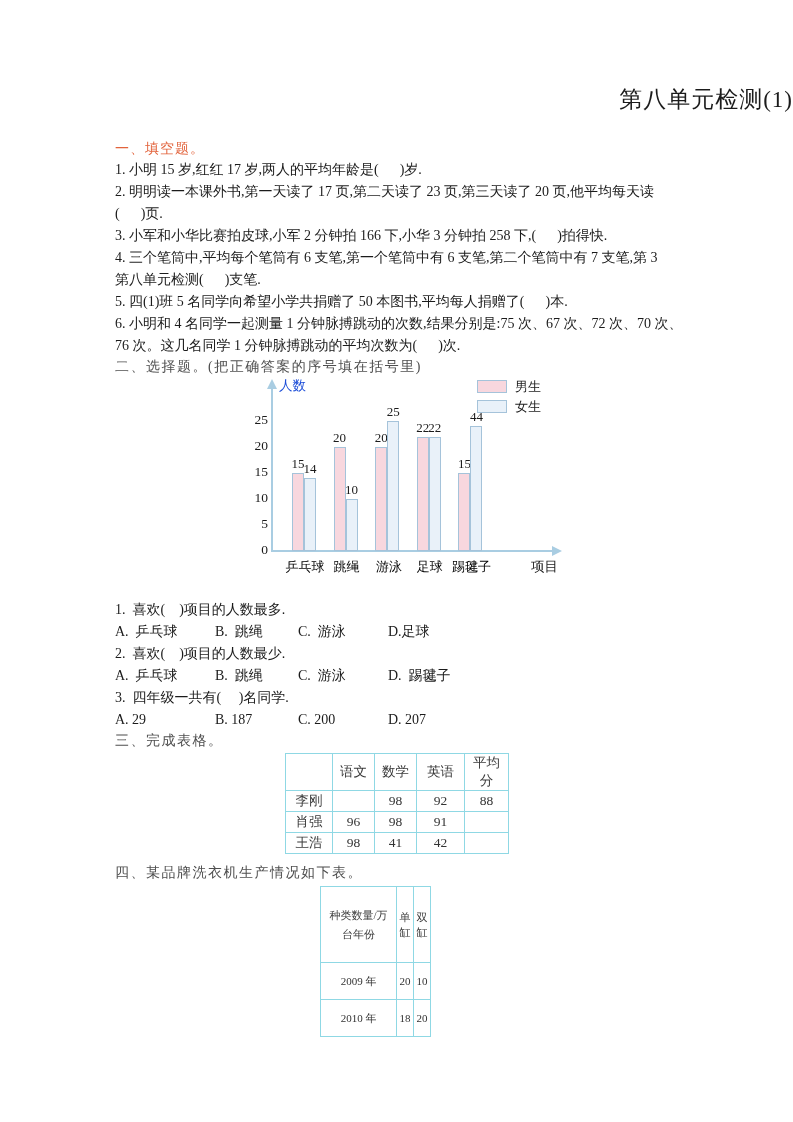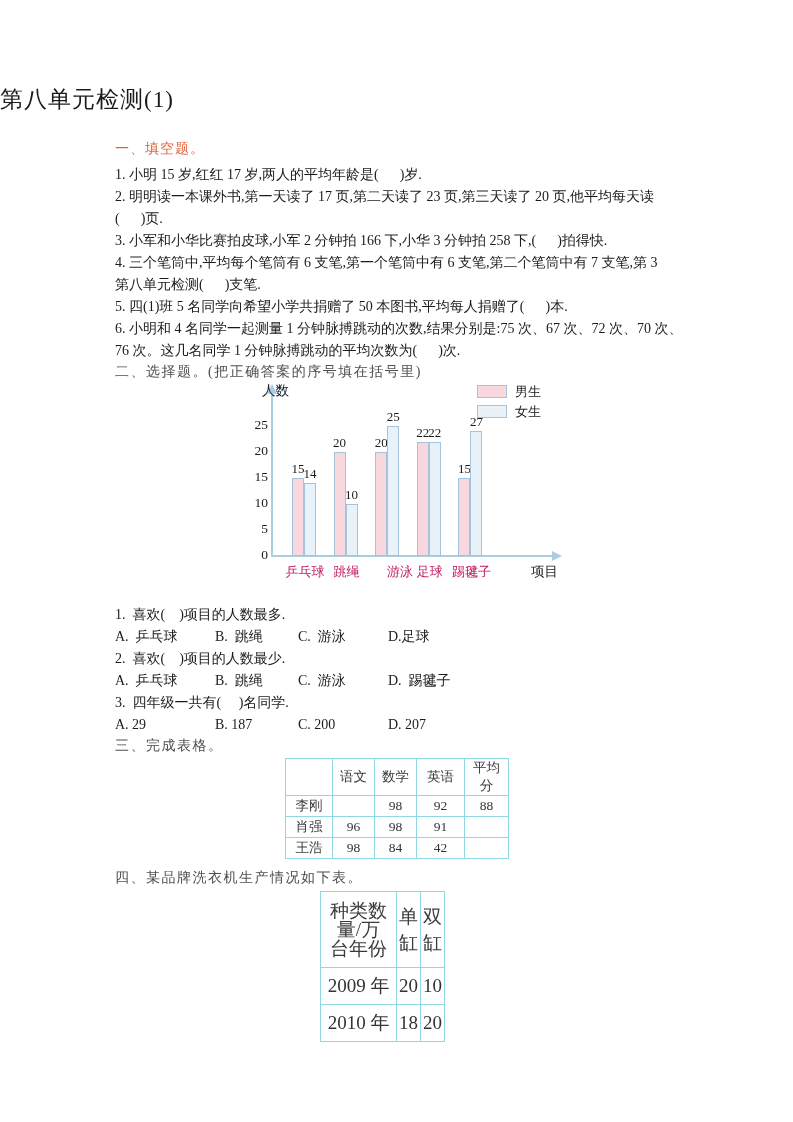--- a/index.html
+++ b/index.html
@@ -1,58 +1,58 @@
 <!DOCTYPE html>
 <html><head>
 <meta charset="utf-8">
 <style>
   *{margin:0;padding:0;box-sizing:border-box}
   html,body{background:#ffffff}
   .page{position:relative;width:793px;height:1122px;background:#ffffff;overflow:hidden;
         font-family:"Liberation Serif","DejaVu Serif",serif;color:#1b1b1b}
-  .doc-title{padding-top:84px;text-align:left;font-size:23px;font-weight:400;letter-spacing:1px}
+  .doc-title{padding-top:84px;text-align:right;font-size:23px;font-weight:400;letter-spacing:1px}
   .content{margin:24px 0 0 115px;width:585px;font-size:14px}
   .sec-heading{line-height:20px;font-size:14px}
   .sec-heading.orange{color:#e2633c;letter-spacing:1px}
   .sec-heading.gray{color:#4f4f4f;letter-spacing:1.5px}
-  .fill-items{margin-top:5px}
+  .fill-items{}
   .line{line-height:22px;white-space:pre}
   .opt{display:inline-block}
   .opt-0{min-width:100px}
   .opt-1{min-width:83px}
   .opt-2{min-width:90px}
   .chart-title{width:360px;margin-left:115px;text-align:center;font-weight:bold;font-size:14px;line-height:18px;color:#222}
   .chart{position:relative;margin-left:140px;width:370px;height:210px}
   .chart .yaxis{position:absolute;left:16px;top:12px;width:2px;height:163px;background:#a9cde2}
   .chart .yarrow{position:absolute;left:12px;top:2px;width:0;height:0;
       border-left:5px solid transparent;border-right:5px solid transparent;border-bottom:10px solid #a9cde2}
   .chart .xaxis{position:absolute;left:16px;top:173px;width:282px;height:2px;background:#a9cde2}
   .chart .xarrow{position:absolute;left:297px;top:169px;width:0;height:0;
       border-top:5px solid transparent;border-bottom:5px solid transparent;border-left:10px solid #a9cde2}
-  .chart .ylab{position:absolute;left:7px;top:0;font-size:13.5px;color:#0f172a}
+  .chart .ylab{position:absolute;left:24px;top:0;font-size:13.5px;color:#1d4ed8}
   .chart .xlab{position:absolute;left:276px;top:181px;font-size:13.5px;color:#222}
   .ytick{position:absolute;left:-11px;width:24px;text-align:right;font-size:13.5px}
   .bar{position:absolute;width:12px}
   .barval{position:absolute;width:26px;text-align:center;font-size:13px}
-  .cat{position:absolute;top:181px;width:64px;text-align:center;font-size:13px;color:#be185d}
+  .cat{position:absolute;top:181px;width:64px;text-align:center;font-size:13px;color:#000000}
   .legend-row{position:absolute;left:222px;width:90px;height:17px}
   .legend-swatch{position:absolute;left:0;top:1px;width:30px;height:13px}
   .legend-label{position:absolute;left:38px;top:0;font-size:13px;line-height:16px}
   .choice-questions{margin-top:12px}
   table{border-collapse:collapse}
   .score-table{margin:2px 0 0 170px;font-size:13.5px;color:#333}
   .score-table td{border:1px solid #8fd8e4;height:21px;text-align:center;vertical-align:middle;padding:0 2px}
   .score-table td.c0{width:47px;color:#3a3a3a}
   .score-table td.c1{width:42px}
   .score-table td.c2{width:42px}
   .score-table td.c3{width:48px}
   .score-table td.c4{width:44px}
   .score-table tr:first-child td{color:#3a3a3a}
   .sec-heading.after-table{margin-top:9px}
-  .prod-table{margin:3px 0 0 205px;font-size:19px;color:#333}
+  .prod-table{margin:3px 0 0 205px;font-size:11px;color:#333}
   .prod-table td{border:1px solid #8fd8e4;text-align:center;vertical-align:middle;padding:0 2px}
   .prod-table td.p0{width:76px}
   .prod-table td.p1{width:17px}
   .prod-table tr.hdr td{height:76px;color:#3a3a3a}
   .prod-table tr.data td{height:37px}
   .corner-line{line-height:19px;text-align:center}
 </style>
 </head>
 <body>
 
@@ -95,30 +95,30 @@
         <div class="cat" style="left: 18px;">乒乓球</div>
         <div class="bar" style="left: 78.6px; top: 70px; height: 104px; background: rgb(248, 215, 222); border: 1px solid rgb(165, 195, 218);"></div>
         <div class="barval" style="left: 71.6px; top: 53px;">20</div>
         <div class="bar" style="left: 90.6px; top: 122px; height: 52px; background: rgb(233, 241, 249); border: 1px solid rgb(165, 195, 218);"></div>
         <div class="barval" style="left: 83.6px; top: 105px;">10</div>
         <div class="cat" style="left: 59.6px;">跳绳</div>
         <div class="bar" style="left: 120.2px; top: 70px; height: 104px; background: rgb(248, 215, 222); border: 1px solid rgb(165, 195, 218);"></div>
         <div class="barval" style="left: 113.2px; top: 53px;">20</div>
         <div class="bar" style="left: 132.2px; top: 44px; height: 130px; background: rgb(233, 241, 249); border: 1px solid rgb(165, 195, 218);"></div>
         <div class="barval" style="left: 125.2px; top: 27px;">25</div>
-        <div class="cat" style="left: 113px;">游泳</div>
+        <div class="cat" style="left: 102px;">游泳</div>
         <div class="bar" style="left: 161.8px; top: 60px; height: 114px; background: rgb(248, 215, 222); border: 1px solid rgb(165, 195, 218);"></div>
         <div class="barval" style="left: 154.8px; top: 43px;">22</div>
         <div class="bar" style="left: 173.8px; top: 60px; height: 114px; background: rgb(233, 241, 249); border: 1px solid rgb(165, 195, 218);"></div>
         <div class="barval" style="left: 166.8px; top: 43px;">22</div>
         <div class="cat" style="left: 142.8px;">足球</div>
         <div class="bar" style="left: 203.4px; top: 96px; height: 78px; background: rgb(248, 215, 222); border: 1px solid rgb(165, 195, 218);"></div>
         <div class="barval" style="left: 196.4px; top: 79px;">15</div>
         <div class="bar" style="left: 215.4px; top: 49px; height: 125px; background: rgb(233, 241, 249); border: 1px solid rgb(165, 195, 218);"></div>
-        <div class="barval" style="left: 208.4px; top: 32px;">27</div>
+        <div class="barval" style="left: 208.4px; top: 32px;">44</div>
         <div class="cat" style="left: 184.4px;">踢毽子</div>
         <div class="legend-row" style="top: 2px;">
           <div class="legend-swatch" style="background: rgb(248, 215, 222); border: 1px solid rgb(165, 195, 218);"></div>
           <div class="legend-label">男生</div>
         </div>
         <div class="legend-row" style="top: 22px;">
           <div class="legend-swatch" style="background: rgb(233, 241, 249); border: 1px solid rgb(165, 195, 218);"></div>
           <div class="legend-label">女生</div>
         </div>
       </div>
@@ -152,21 +152,21 @@
           <tr>
             <td class="c0">肖强</td>
             <td class="c1">96</td>
             <td class="c2">98</td>
             <td class="c3">91</td>
             <td class="c4"></td>
           </tr>
           <tr>
             <td class="c0">王浩</td>
             <td class="c1">98</td>
-            <td class="c2">84</td>
+            <td class="c2">41</td>
             <td class="c3">42</td>
             <td class="c4"></td>
           </tr>
         </tbody>
     </table>
 
     <div class="sec-heading gray after-table">四、某品牌洗衣机生产情况如下表。</div>
     <table class="prod-table">
       <tbody>
           <tr class="hdr">

